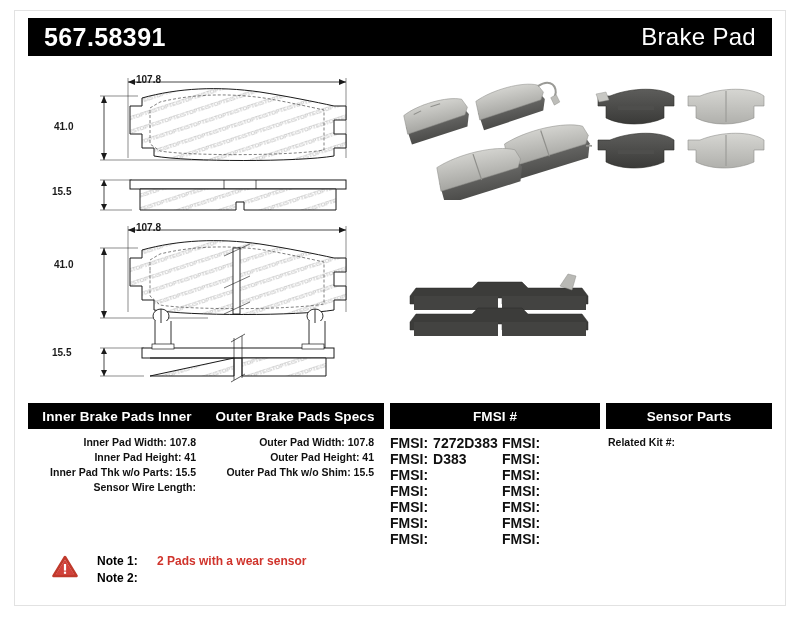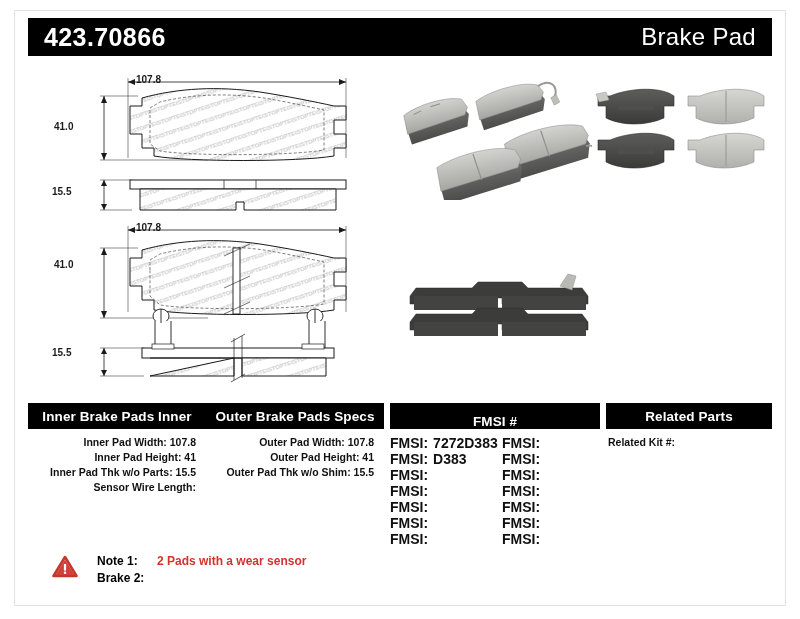--- a/index.html
+++ b/index.html
@@ -98,21 +98,21 @@
     box-sizing: border-box;
   }
   .hdr-cell {
     flex: 1;
     text-align: center;
     font-size: 13.5px;
     font-weight: bold;
     letter-spacing: 0.1px;
   }
   .hdr-bar-1 { left: 0px;   top: 0; width: 356px; }
-  .hdr-bar-2 { left: 362px; top: 0; width: 210px; align-items: flex-end; }
+  .hdr-bar-2 { left: 362px; top: 0; width: 210px; }
   .hdr-bar-3 { left: 578px; top: 0; width: 166px; }
 
   .col { position: absolute; top: 32px; }
   .col-inner { left: 0px;   width: 178px; }
   .col-outer { left: 178px; width: 178px; }
   .col-fmsi-a { left: 362px; width: 104px; }
   .col-fmsi-b { left: 474px; width: 98px;  }
   .col-related { left: 578px; width: 166px; }
 
   .spec-line {
@@ -170,21 +170,21 @@
   }
 </style>
 </head>
 <body>
 
 <div id="page">
 
   <div class="page-frame"></div>
 
   <div class="header">
-    <div class="part-number">423.70866</div>
+    <div class="part-number">567.58391</div>
     <div class="product-type">Brake Pad</div>
   </div>
 
   <div class="drawings">
 
     <svg class="dwg" style="left:0px; top:0px;" width="360" height="110" viewBox="0 0 360 110">
       <defs>
         <pattern id="hatch" width="26" height="13" patternUnits="userSpaceOnUse" patternTransform="rotate(-18)">
           <rect width="26" height="13" fill="#ffffff"></rect>
           <text x="0" y="9" font-family="Liberation Sans, sans-serif" font-size="6" font-weight="bold" fill="#c9c9c9">STOPTECH</text>
@@ -388,21 +388,21 @@
   <div class="spec-table">
 
     <div class="hdr-bar hdr-bar-1">
       <div class="hdr-cell">Inner Brake Pads Inner</div>
       <div class="hdr-cell">Outer Brake Pads Specs</div>
     </div>
     <div class="hdr-bar hdr-bar-2">
       <div class="hdr-cell">FMSI #</div>
     </div>
     <div class="hdr-bar hdr-bar-3">
-      <div class="hdr-cell">Related Parts</div>
+      <div class="hdr-cell">Sensor Parts</div>
     </div>
 
     <div class="col col-inner">
       <div class="spec-line right">
         <span>Inner Pad Width:</span>
         <span>107.8</span>
       </div>
       <div class="spec-line right">
         <span>Inner Pad Height:</span>
         <span>41</span>
@@ -494,19 +494,19 @@
       <path d="M13,4.5 L22.6,20 L3.4,20 Z" fill="#d0413a"></path>
       <rect x="11.9" y="9" width="2.2" height="6.6" fill="#ffffff"></rect>
       <rect x="11.9" y="16.6" width="2.2" height="2.2" fill="#ffffff"></rect>
     </svg>
     <div class="notes-text">
       <div class="note-row">
         <span class="note-label">Note 1:</span>
         <span class="note-value">2 Pads with a wear sensor</span>
       </div>
       <div class="note-row">
-        <span class="note-label">Brake 2:</span>
+        <span class="note-label">Note 2:</span>
         <span class="note-value"></span>
       </div>
     </div>
   </div>
 
 </div>
 
 </body></html>

